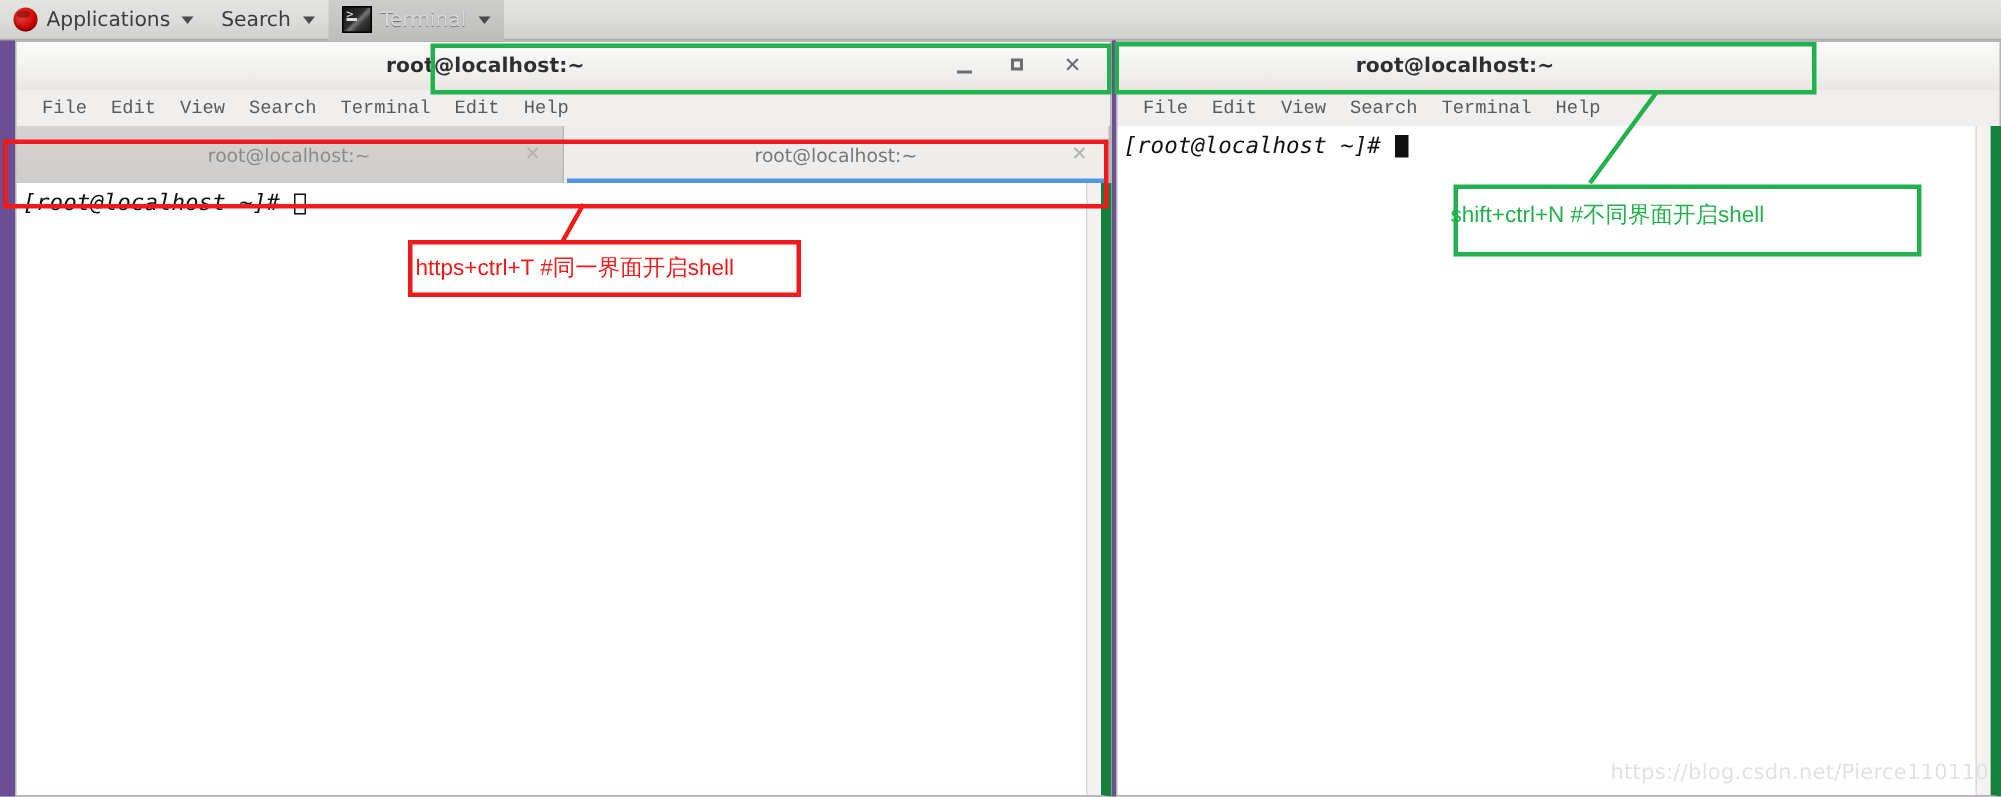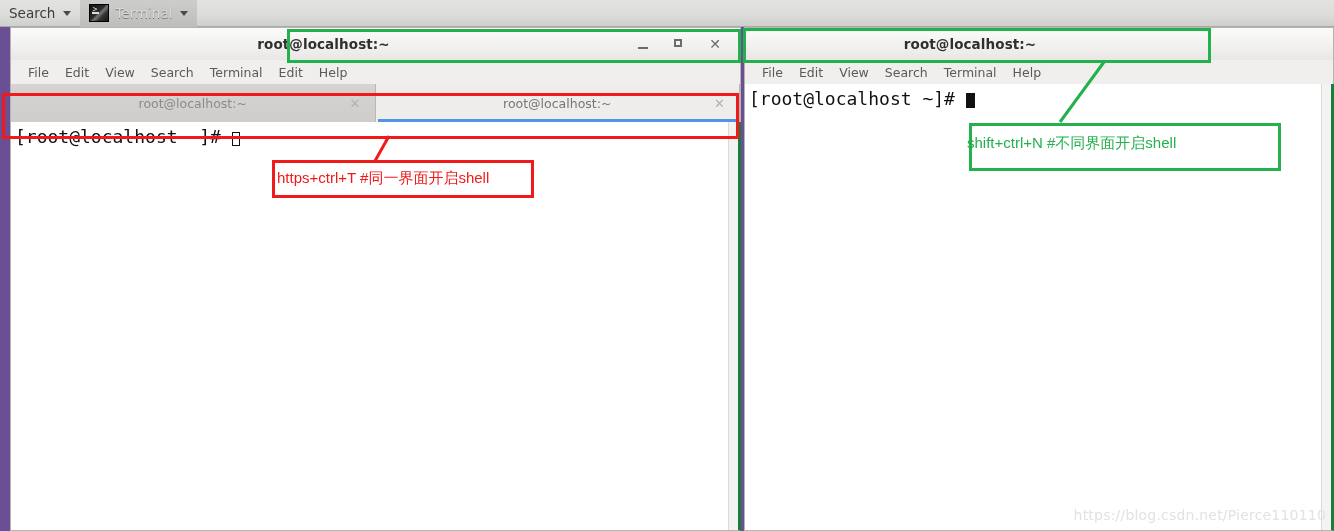--- a/index.html
+++ b/index.html
@@ -58,21 +58,21 @@
   }
   .wbtns{display:flex;align-items:center;gap:22px;padding-right:18px;}
   .wbtn{width:14px;height:14px;position:relative;cursor:default;}
   .wbtn.min:after{content:"";position:absolute;left:2px;bottom:2px;width:10px;height:2px;background:#6c6c6c;}
   .wbtn.max:after{content:"";position:absolute;left:2px;top:2px;width:8px;height:8px;border:2px solid #6c6c6c;box-sizing:border-box;}
   .wbtn.close{color:#6c6c6c;font-size:14px;line-height:14px;text-align:center;font-family:"DejaVu Sans",sans-serif;}
 
   .menubar{
     height:24px;box-sizing:border-box;
     background:#f0efee;border-left:1px solid #b6b4b2;border-right:1px solid #b6b4b2;
-    display:flex;align-items:center;padding-left:9px;gap:0px;
+    display:flex;align-items:center;padding-left:9px;gap:0px;font-family:Liberation Mono, monospace;
   }
   .menubar .mi{font-size:12.5px;color:#5a5a5a;padding:0 8px;cursor:default;}
 
   
   .tabstrip{
     height:38px;box-sizing:border-box;background:#d2d0ce;
     border-left:1px solid #b6b4b2;border-right:1px solid #b6b4b2;
     display:flex;align-items:stretch;
   }
   .tab{
@@ -83,23 +83,23 @@
   .tab.inactive{background:linear-gradient(to bottom,#d6d4d2,#cfcdcb);color:#8b8b8b;}
   .tab.active{background:#eeedeb;color:#777676;}
   .tab.active:after{content:"";position:absolute;left:2px;right:2px;bottom:0;height:3px;background:#5294e2;}
   .tab .tclose{position:absolute;right:14px;top:50%;transform:translateY(-50%);
     color:#b3b1af;font-size:13px;line-height:13px;}
   .tab .tlabel{pointer-events:none;}
 
   
   .termbody{
     background:#ffffff;box-sizing:border-box;
-    border-left:1px solid #b6b4b2;border-right:3px solid #15803d;border-bottom:1px solid #b6b4b2;
+    border-left:1px solid #b6b4b2;border-right:7px solid #15803d;border-bottom:1px solid #b6b4b2;
     font-family:"DejaVu Sans Mono","Liberation Mono",monospace;
-    font-size:18px;color:#111;position:relative;overflow:hidden;
+    font-size:15px;color:#111;position:relative;overflow:hidden;font-style:italic;
   }
   .promptline{padding:4px 0 0 4px;white-space:pre;}
   .cursor-hollow{display:inline-block;width:8px;height:14px;border:1.5px solid #111;
     box-sizing:border-box;vertical-align:-3px;}
   .cursor-solid{display:inline-block;width:9px;height:15px;background:#111;vertical-align:-3px;}
   .scrollbar{position:absolute;right:0;top:0;width:9px;bottom:0;background:#f4f3f2;border-left:1px solid #dcdad8;}
 
   
   .anno-box{position:absolute;box-sizing:border-box;background:transparent;}
   .anno-text{
@@ -112,20 +112,25 @@
     position:absolute;right:8px;bottom:8px;color:#e2e2e2;font-size:14px;
     font-family:"DejaVu Sans","Liberation Sans",sans-serif;letter-spacing:.2px;
   }
 </style>
 </head>
 <body>
 
 <div id="desktop"></div>
 
 <div id="panel">
+  <div class="panel-item">
+    <span id="redhat-logo"></span>
+    <span class="lbl">Applications</span>
+    <span class="caret"></span>
+  </div>
   <div class="panel-item">
     <span class="lbl">Search</span>
     <span class="caret"></span>
   </div>
   <div class="panel-item active">
     <span id="term-icon">
       <span class="pr">&gt;</span>
         <span class="ul"></span>
     </span>
     <span class="lbl" id="terminal-panel-label">Terminal</span>

